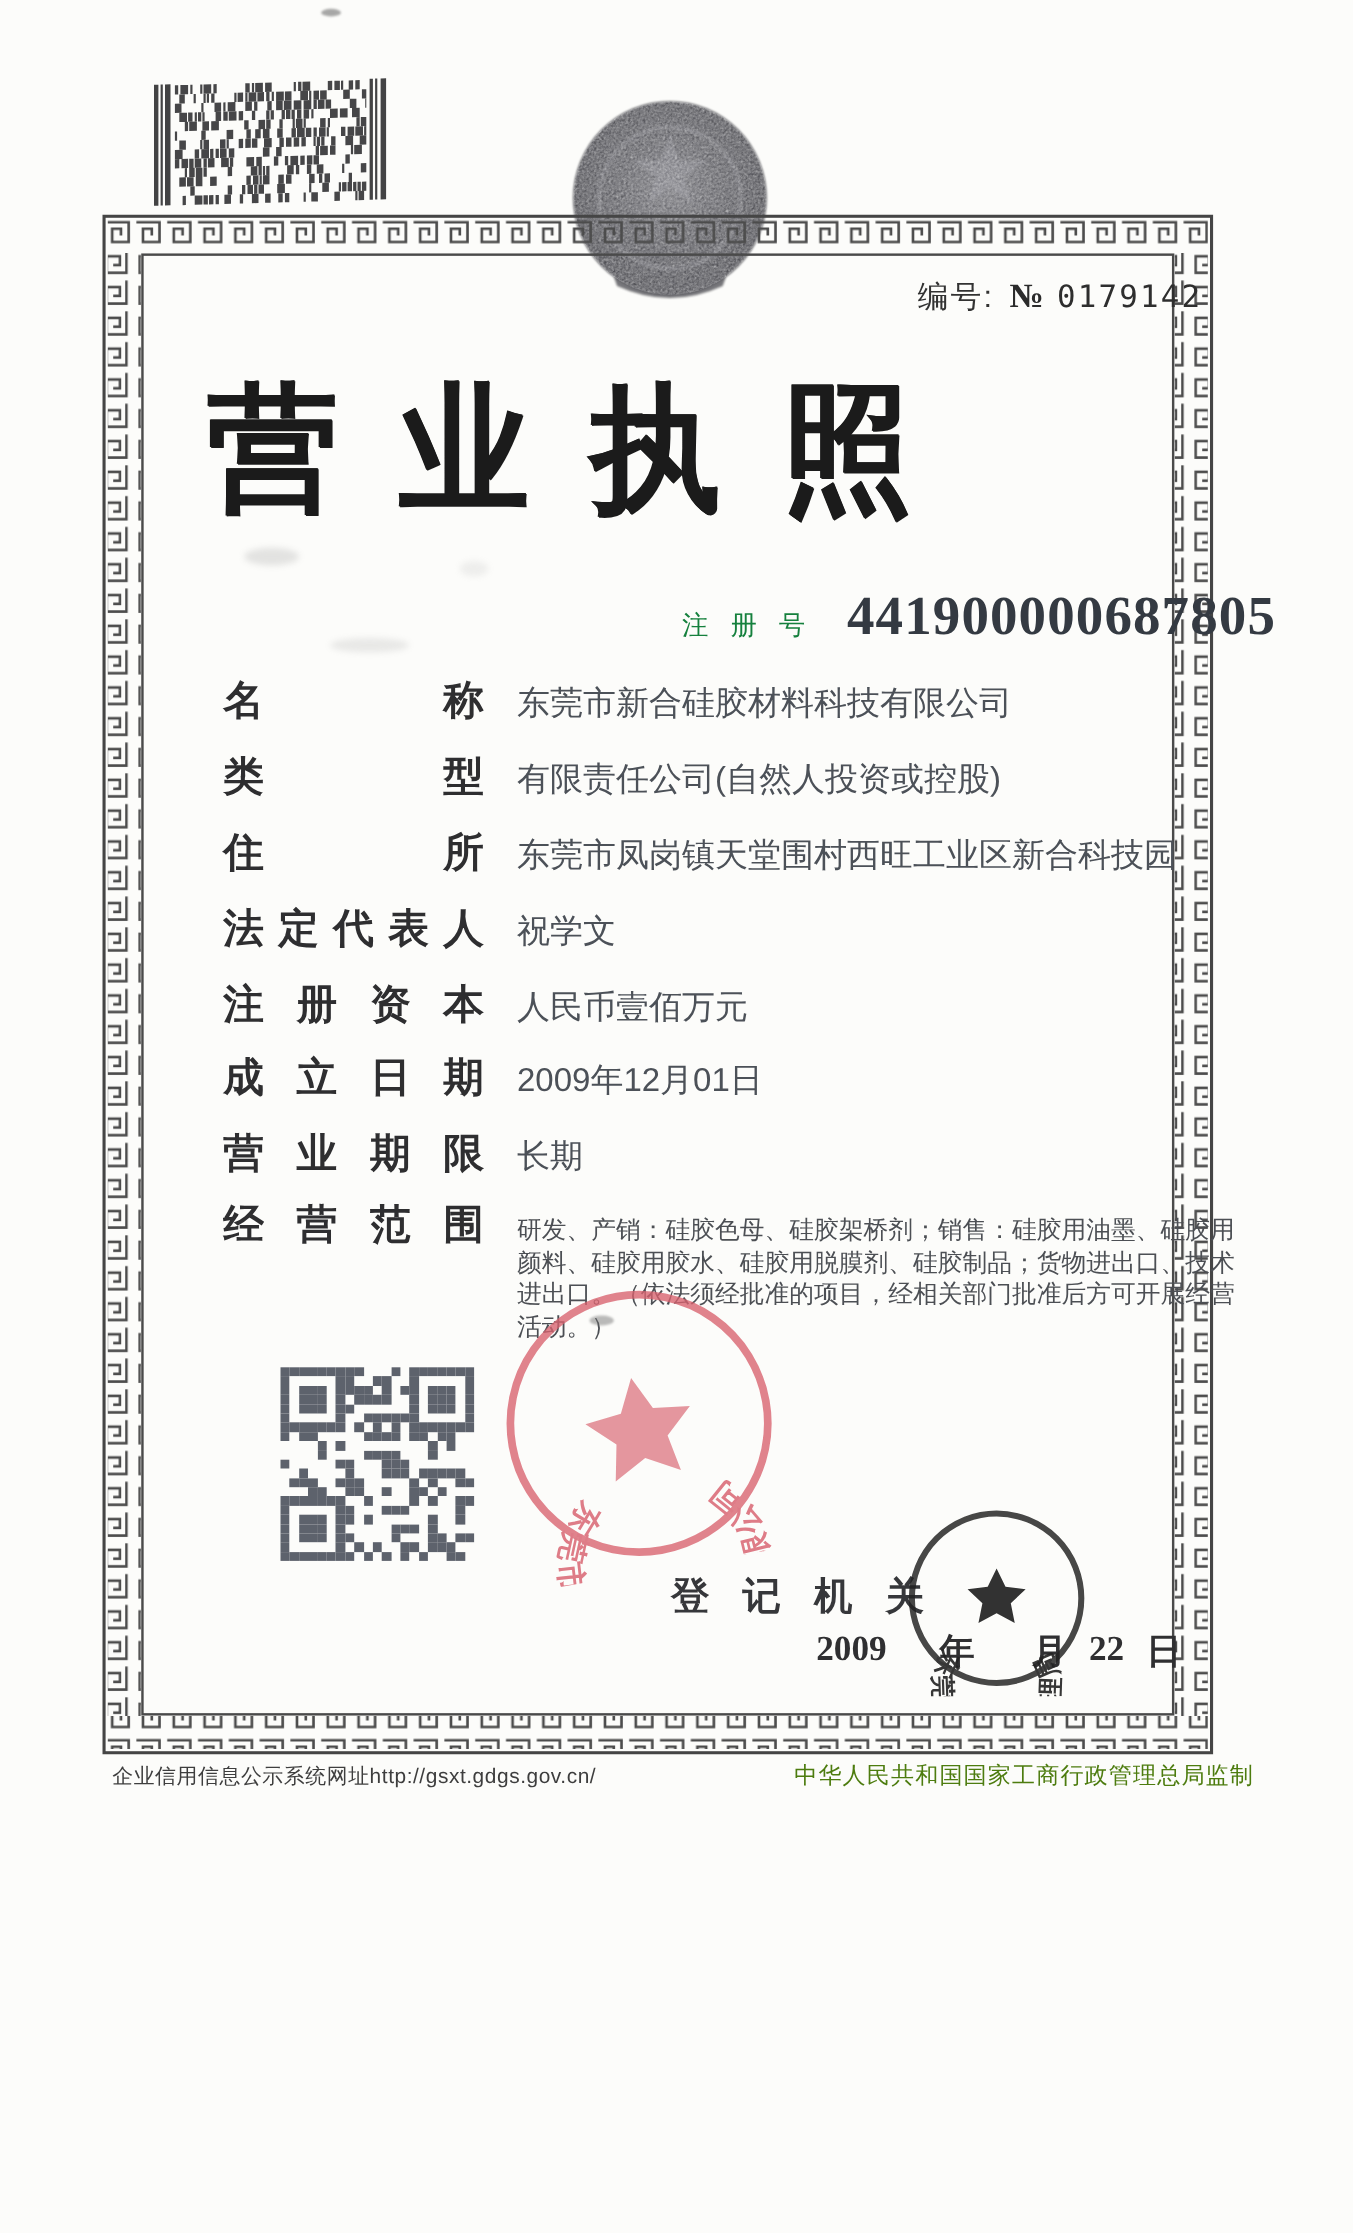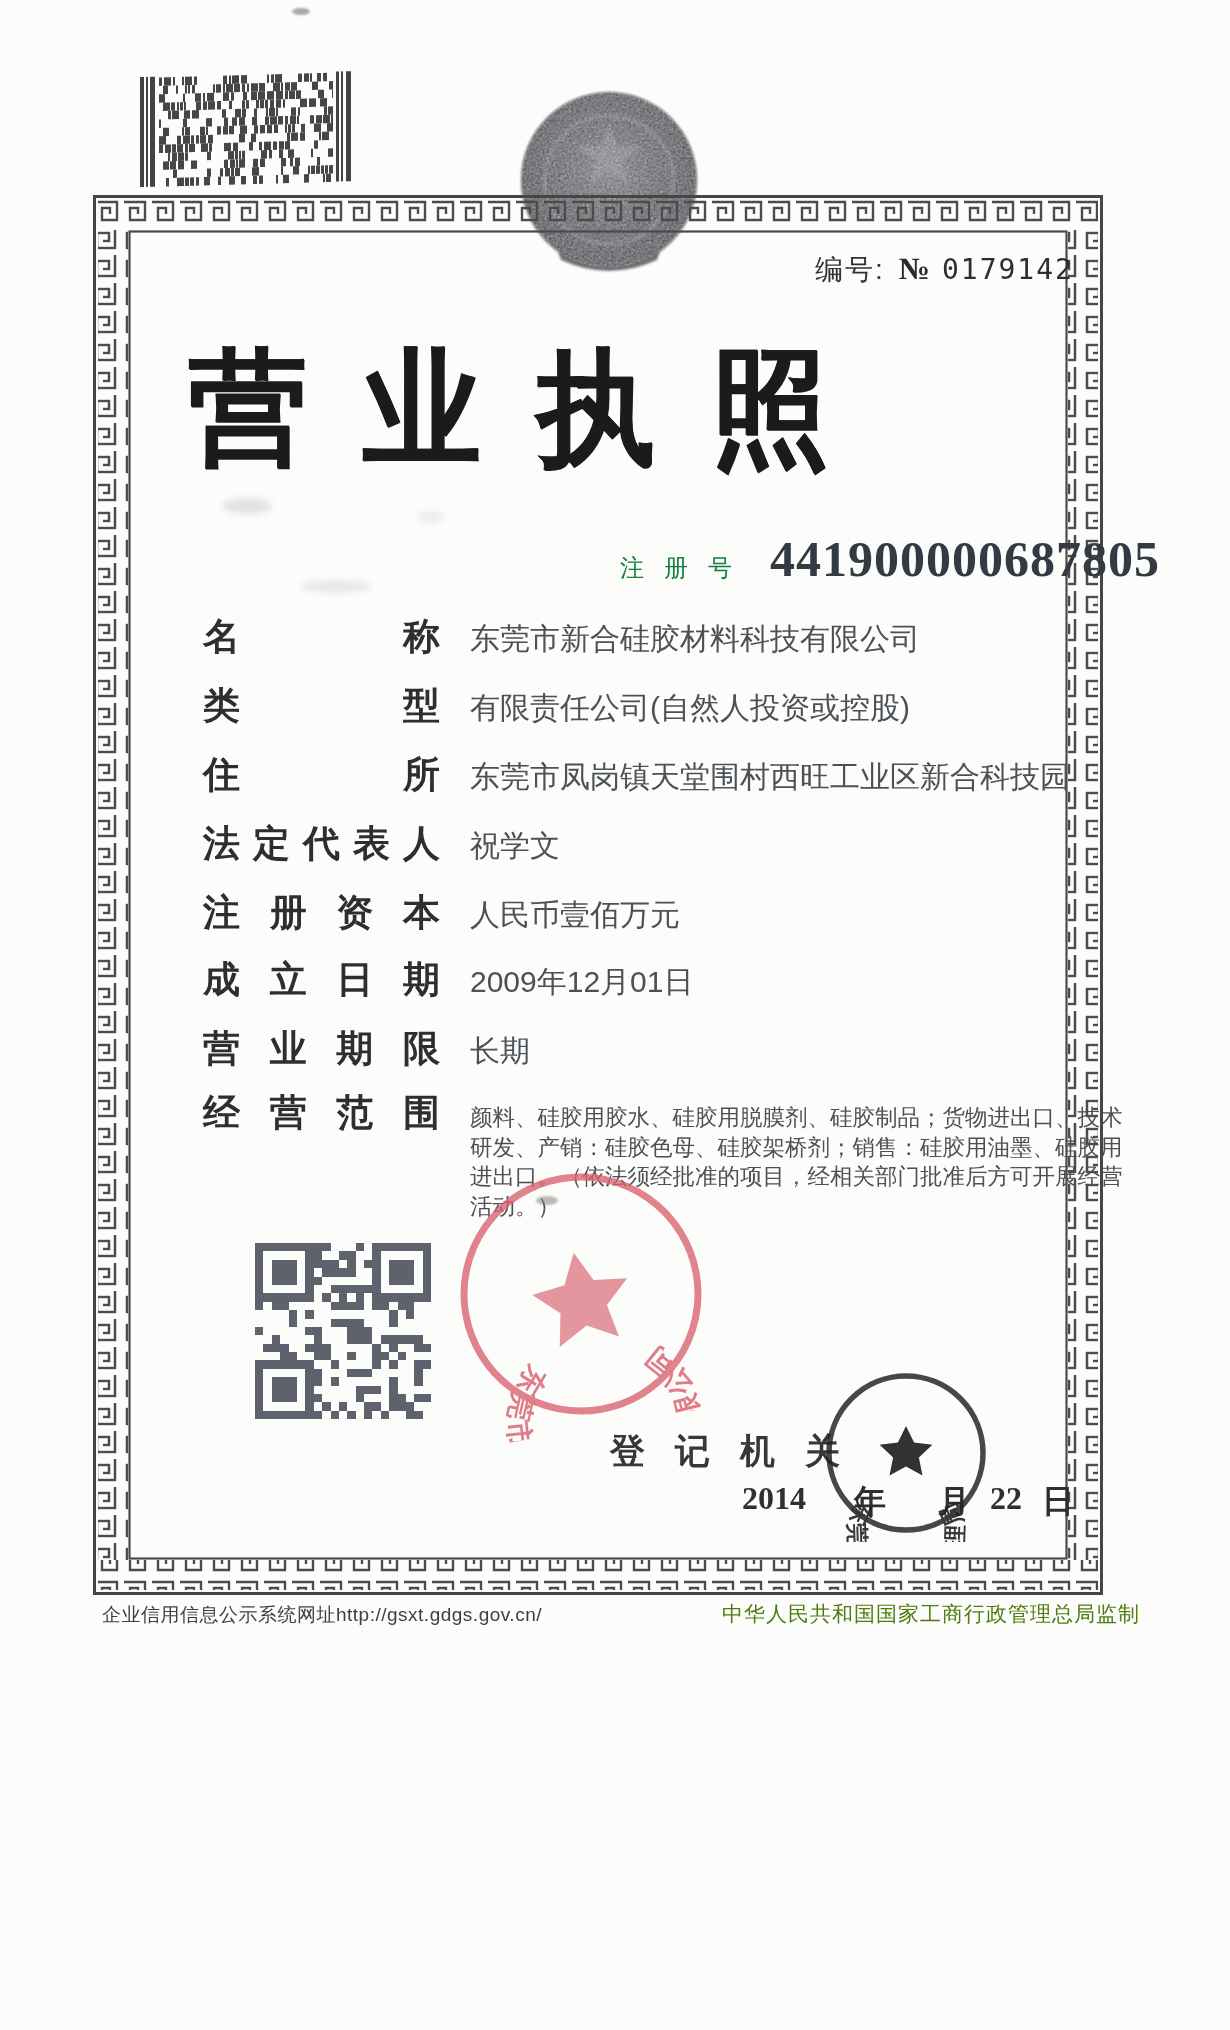--- a/index.html
+++ b/index.html
@@ -9,21 +9,21 @@
     font-family:"Liberation Sans", sans-serif;
     color:#2b2b2b;
   }
   
   #frame-svg{position:absolute; left:93px; top:195px;}
   
   #bc{position:absolute; left:140px; top:72px; transform:skewY(-1.6deg); opacity:.88;}
   
   #emblem{position:absolute; left:505px; top:80px; opacity:.92;}
   
-  .serial{position:absolute; left:815px; top:251px; display:flex; align-items:baseline; white-space:nowrap;text-align:right;}
+  .serial{position:absolute; left:834px; top:251px; display:flex; align-items:baseline; white-space:nowrap;text-align:right;}
   .serial .lab{font-size:28px; color:#323232; letter-spacing:2px;}
   .serial .nomark{font-family:"Liberation Serif",serif; font-weight:bold; font-size:31px; margin-left:14px;}
   .serial .num{font-family:"DejaVu Sans Mono",monospace; font-size:28px; font-weight:400; letter-spacing:2px; margin-left:12px; color:#2e2e2e;}
   
   .title-wrap{position:absolute; left:93px; top:330px; width:832px; text-align:center;}
   .title{
     display:inline-block; transform:translateX(28px) scaleY(1.06);
     font-size:118px; font-weight:900; letter-spacing:56px; color:#1b1b1b;
     text-shadow:.6px .6px 0 #1b1b1b, -.6px -.6px 0 #1b1b1b;
     white-space:nowrap;
@@ -411,22 +411,22 @@
     <span class="row-value">长期</span>
   </div>
   <div class="field-row fr8">
     <span class="row-label">
         <span>经</span>
         <span>营</span>
         <span>范</span>
         <span>围</span>
       </span>
     <span class="scope-block">
+      <span>研发、产销：硅胶色母、硅胶架桥剂；销售：硅胶用油墨、硅胶用</span>
       <span>颜料、硅胶用胶水、硅胶用脱膜剂、硅胶制品；货物进出口、技术</span>
-      <span>研发、产销：硅胶色母、硅胶架桥剂；销售：硅胶用油墨、硅胶用</span>
       <span>进出口。（依法须经批准的项目，经相关部门批准后方可开展经营</span>
       <span>活动。）</span>
     </span>
   </div>
 
   <div id="qr">
       <i class="on"></i>
       <i class="on"></i>
       <i class="on"></i>
       <i class="on"></i>
@@ -874,21 +874,21 @@
     <path id="csArc" d="M66.8 201.2 A95 95 0 1 0 201.2 201.2" fill="none"></path>
     <text font-size="28" font-weight="bold" fill="#d8616e" letter-spacing="3" style="font-family:'Liberation Sans',sans-serif">
       <textPath href="#csArc" startOffset="50%" text-anchor="middle">东莞市新合硅胶材料科技有限公司</textPath>
     </text>
     <path d="M134 92 L148.8 122.4 L182.2 126.4 L157.6 149.4 L164.1 182.4 L134 166 L103.9 182.4 L110.4 149.4 L85.8 126.4 L119.2 122.4 Z" fill="#d8616e" opacity=".8"></path>
   </svg>
 
   <span class="registrar">登记机关</span>
 
   <div class="date-line">
-    <span class="d-year">2014</span>
+    <span class="d-year">2009</span>
     <span class="d-yu">年</span>
     <span class="d-mu">月</span>
     <span class="d-day">22</span>
     <span class="d-du">日</span>
   </div>
 
   <svg id="authority-seal" width="172" height="176" viewBox="0 0 172 176">
     <circle cx="86" cy="87" r="77" fill="none" stroke="#222" stroke-width="5.5" opacity=".92"></circle>
     <path id="asArc" d="M45.7 127.3 A57 57 0 1 0 126.3 127.3" fill="none"></path>
     <text font-size="23" font-weight="bold" fill="#222" letter-spacing="2" style="font-family:'Liberation Sans',sans-serif">

